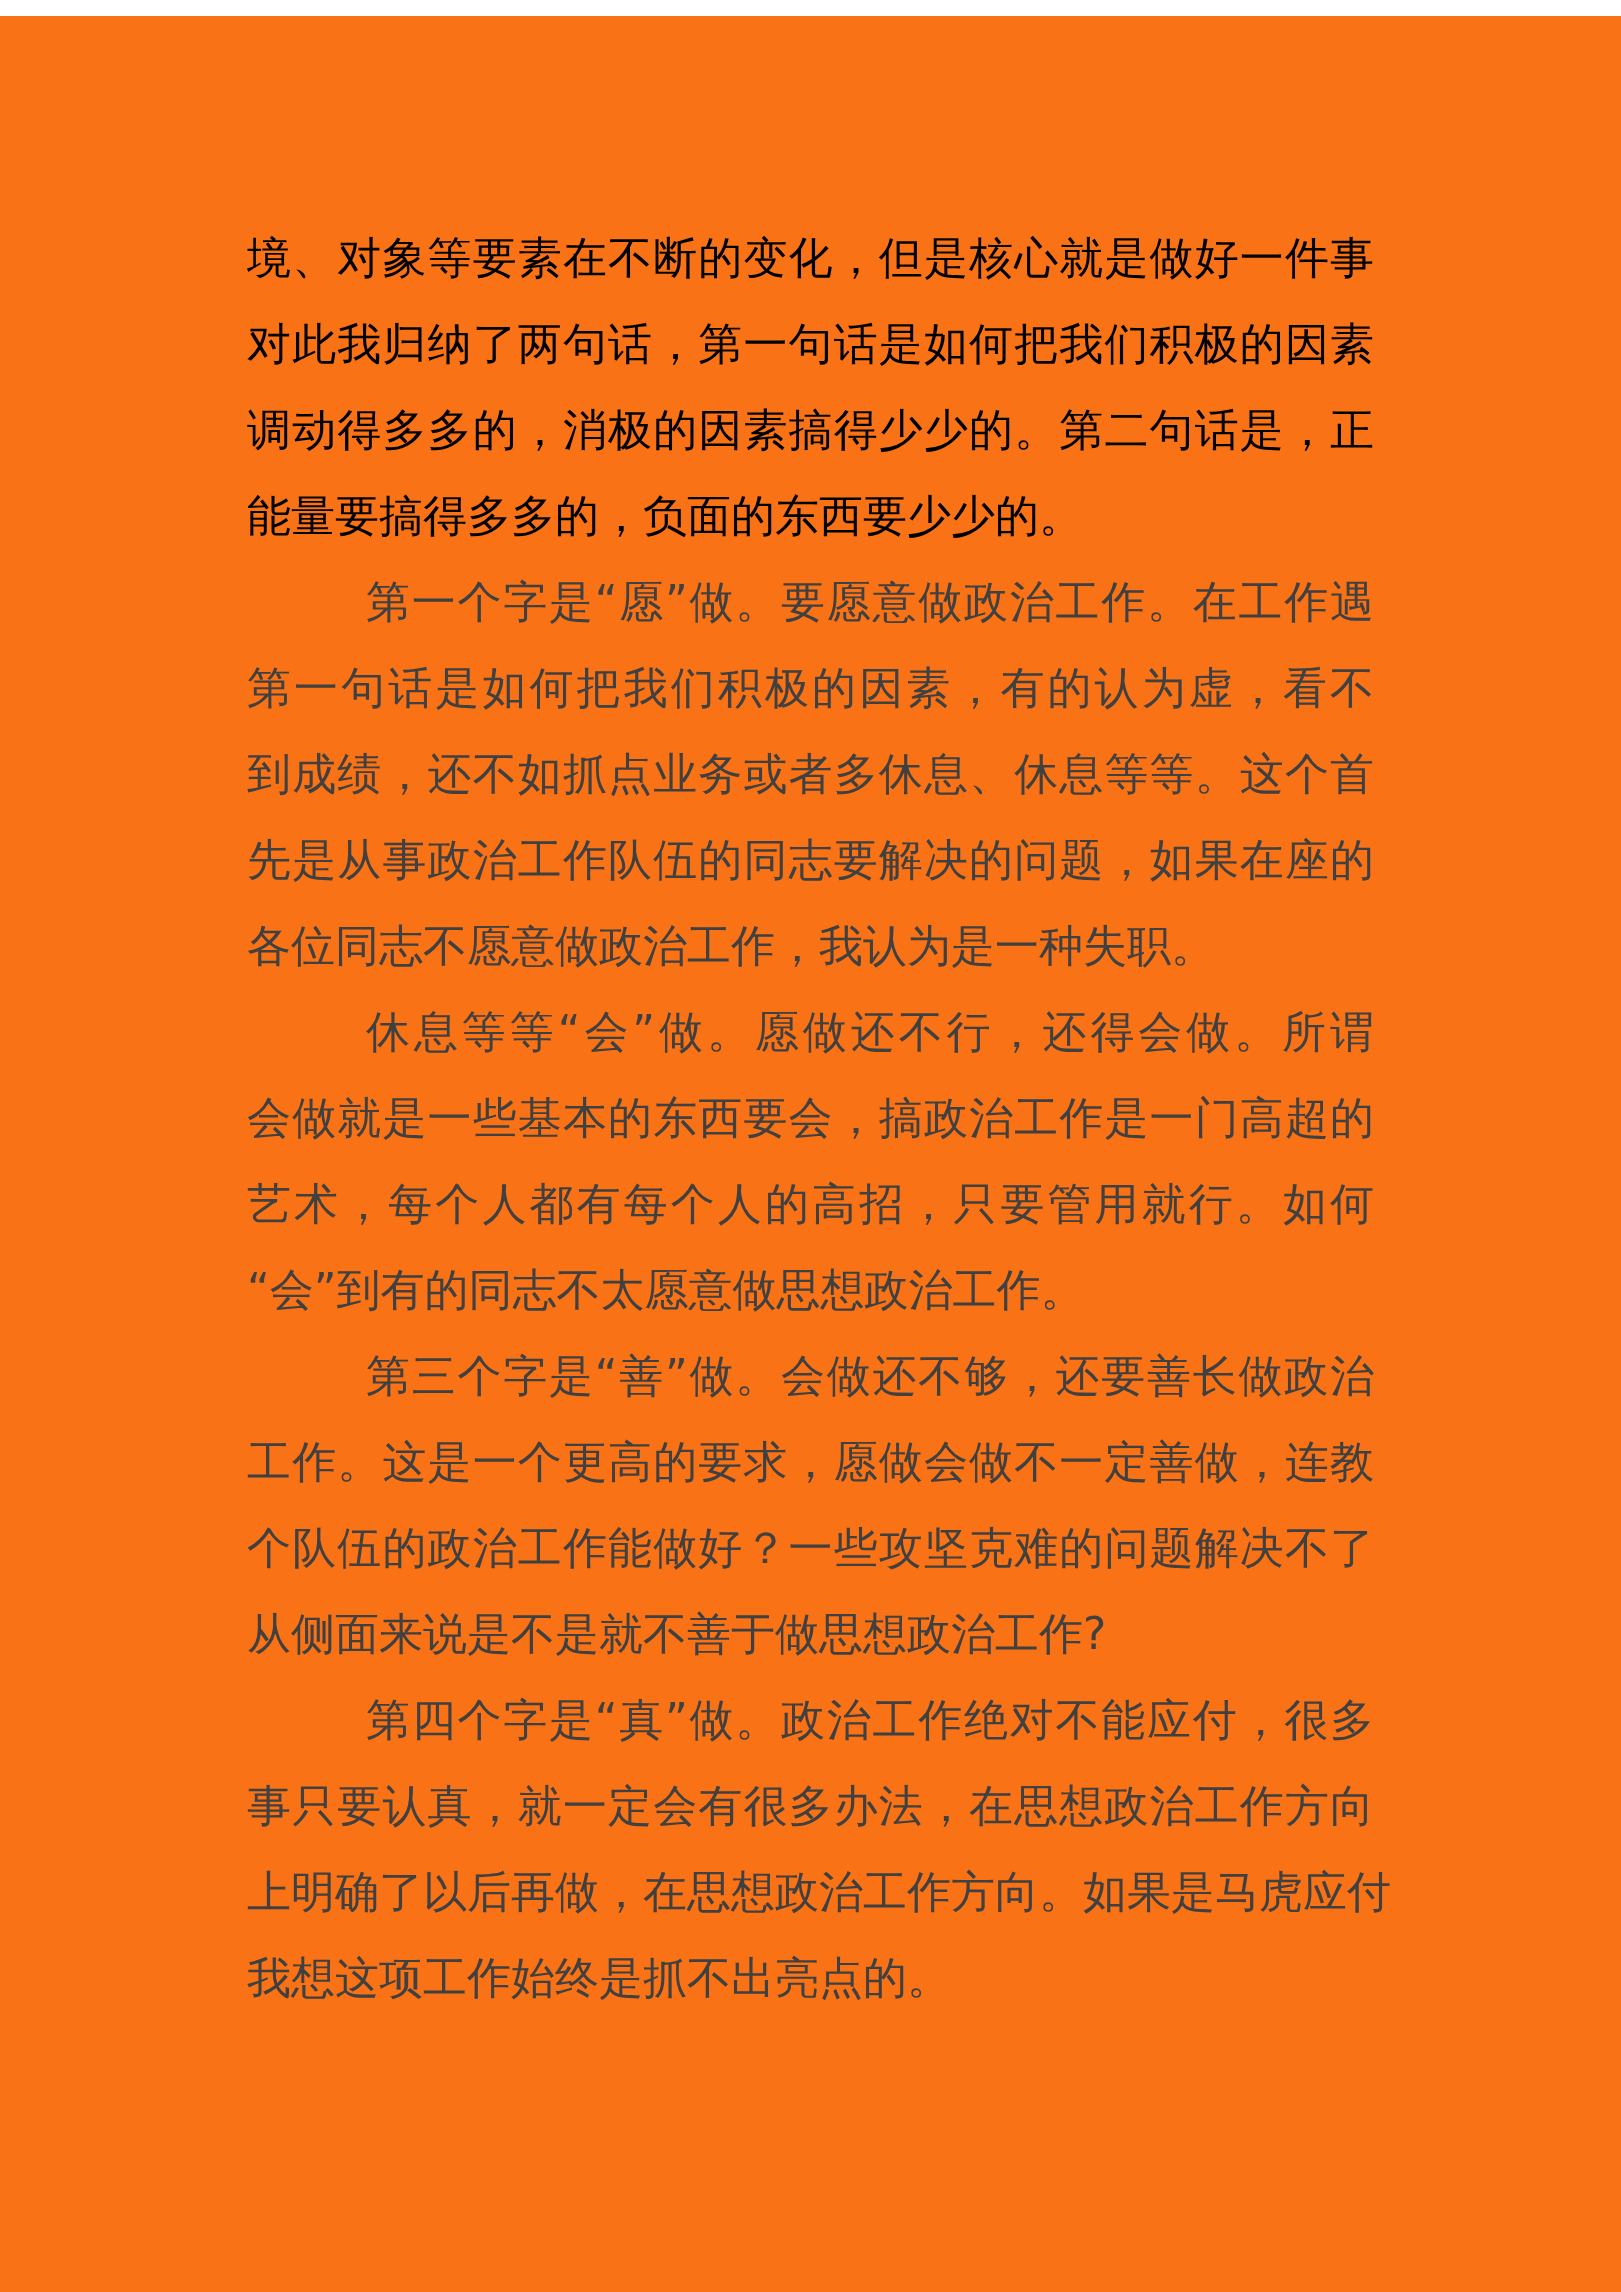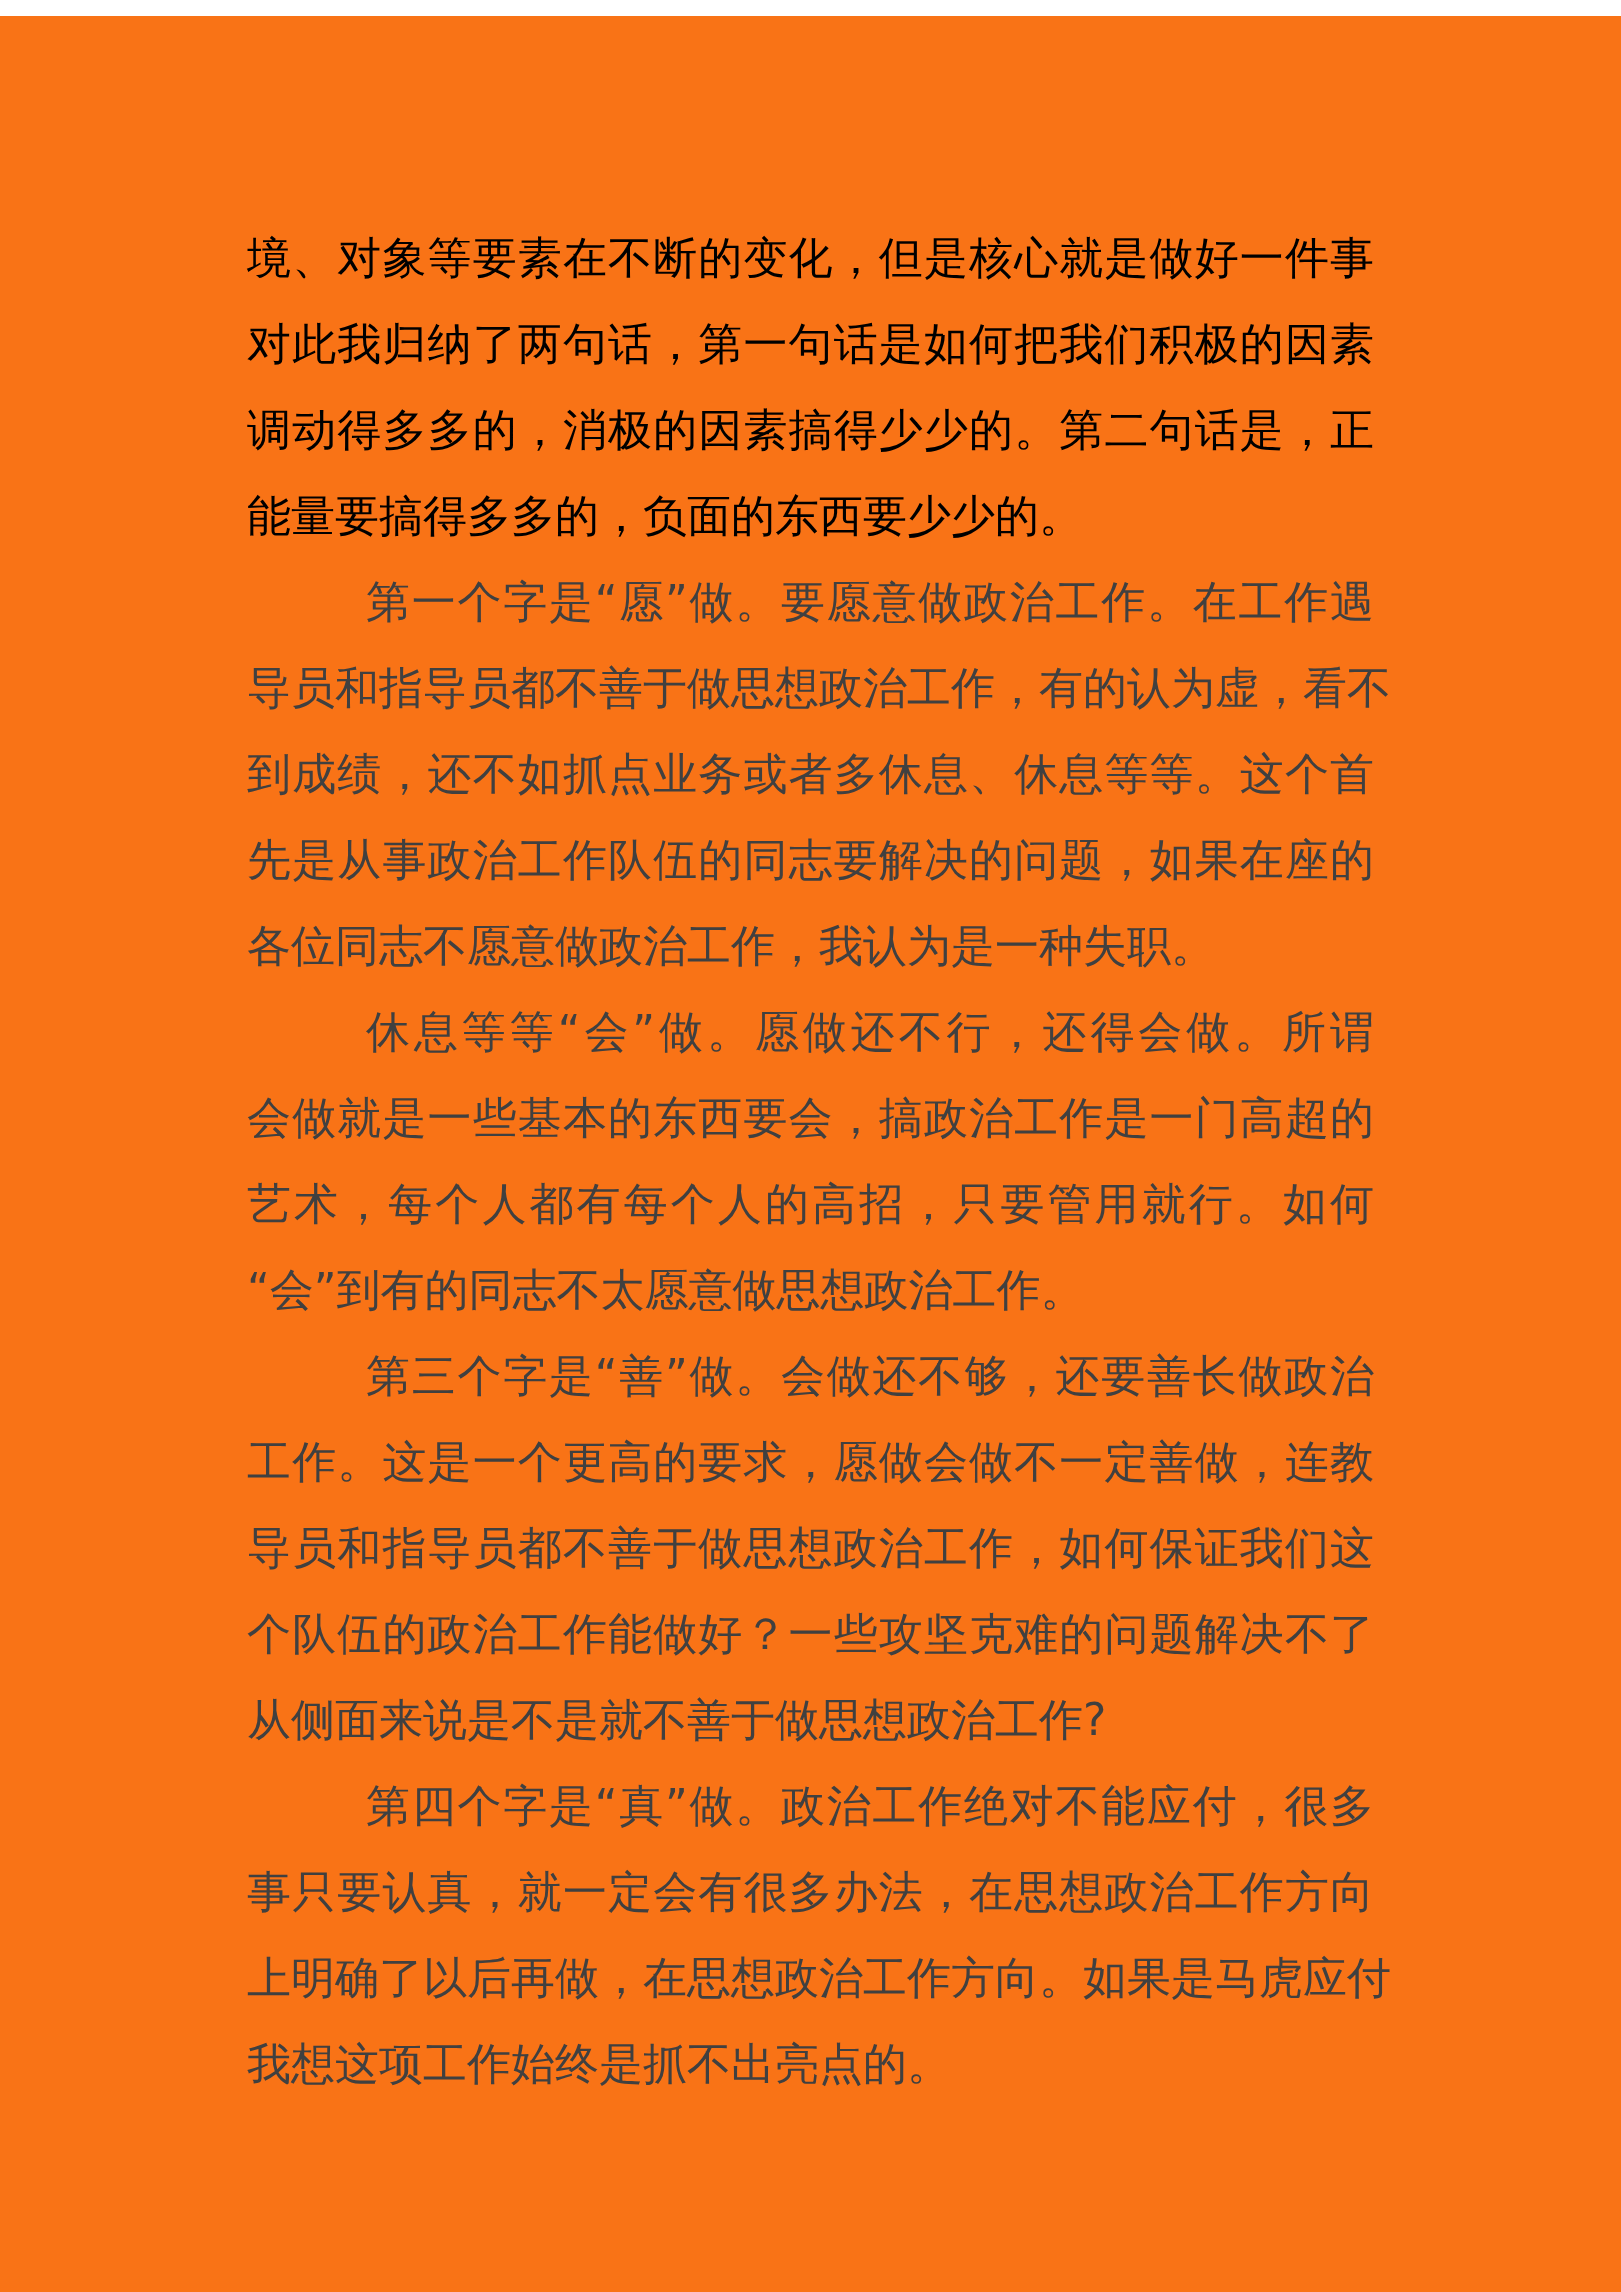--- a/index.html
+++ b/index.html
@@ -60,37 +60,36 @@
 
     <div class="para dark">
       <span class="line">境、对象等要素在不断的变化，但是核心就是做好一件事</span>
       <span class="line">对此我归纳了两句话，第一句话是如何把我们积极的因素</span>
       <span class="line">调动得多多的，消极的因素搞得少少的。第二句话是，正</span>
       <span class="line last">能量要搞得多多的，负面的东西要少少的。</span>
     </div>
 
     <div class="para gray">
       <span class="line indent">第一个字是“愿”做。要愿意做政治工作。在工作遇</span>
-      <span class="line">导员和指导员都不善于做思想政治工作，有的认为虚，看不</span>
+      <span class="line">第一句话是如何把我们积极的因素，有的认为虚，看不</span>
       <span class="line">到成绩，还不如抓点业务或者多休息、休息等等。这个首</span>
       <span class="line">先是从事政治工作队伍的同志要解决的问题，如果在座的</span>
       <span class="line last">各位同志不愿意做政治工作，我认为是一种失职。</span>
     </div>
 
     <div class="para gray">
       <span class="line indent">休息等等“会”做。愿做还不行，还得会做。所谓</span>
       <span class="line">会做就是一些基本的东西要会，搞政治工作是一门高超的</span>
       <span class="line">艺术，每个人都有每个人的高招，只要管用就行。如何</span>
       <span class="line last">“会”到有的同志不太愿意做思想政治工作。</span>
     </div>
 
     <div class="para gray">
       <span class="line indent">第三个字是“善”做。会做还不够，还要善长做政治</span>
       <span class="line">工作。这是一个更高的要求，愿做会做不一定善做，连教</span>
-      <span class="line">导员和指导员都不善于做思想政治工作，如何保证我们这</span>
       <span class="line">个队伍的政治工作能做好？一些攻坚克难的问题解决不了</span>
       <span class="line last">从侧面来说是不是就不善于做思想政治工作?</span>
     </div>
 
     <div class="para gray">
       <span class="line indent">第四个字是“真”做。政治工作绝对不能应付，很多</span>
       <span class="line">事只要认真，就一定会有很多办法，在思想政治工作方向</span>
       <span class="line">上明确了以后再做，在思想政治工作方向。如果是马虎应付</span>
       <span class="line last">我想这项工作始终是抓不出亮点的。</span>
     </div>

